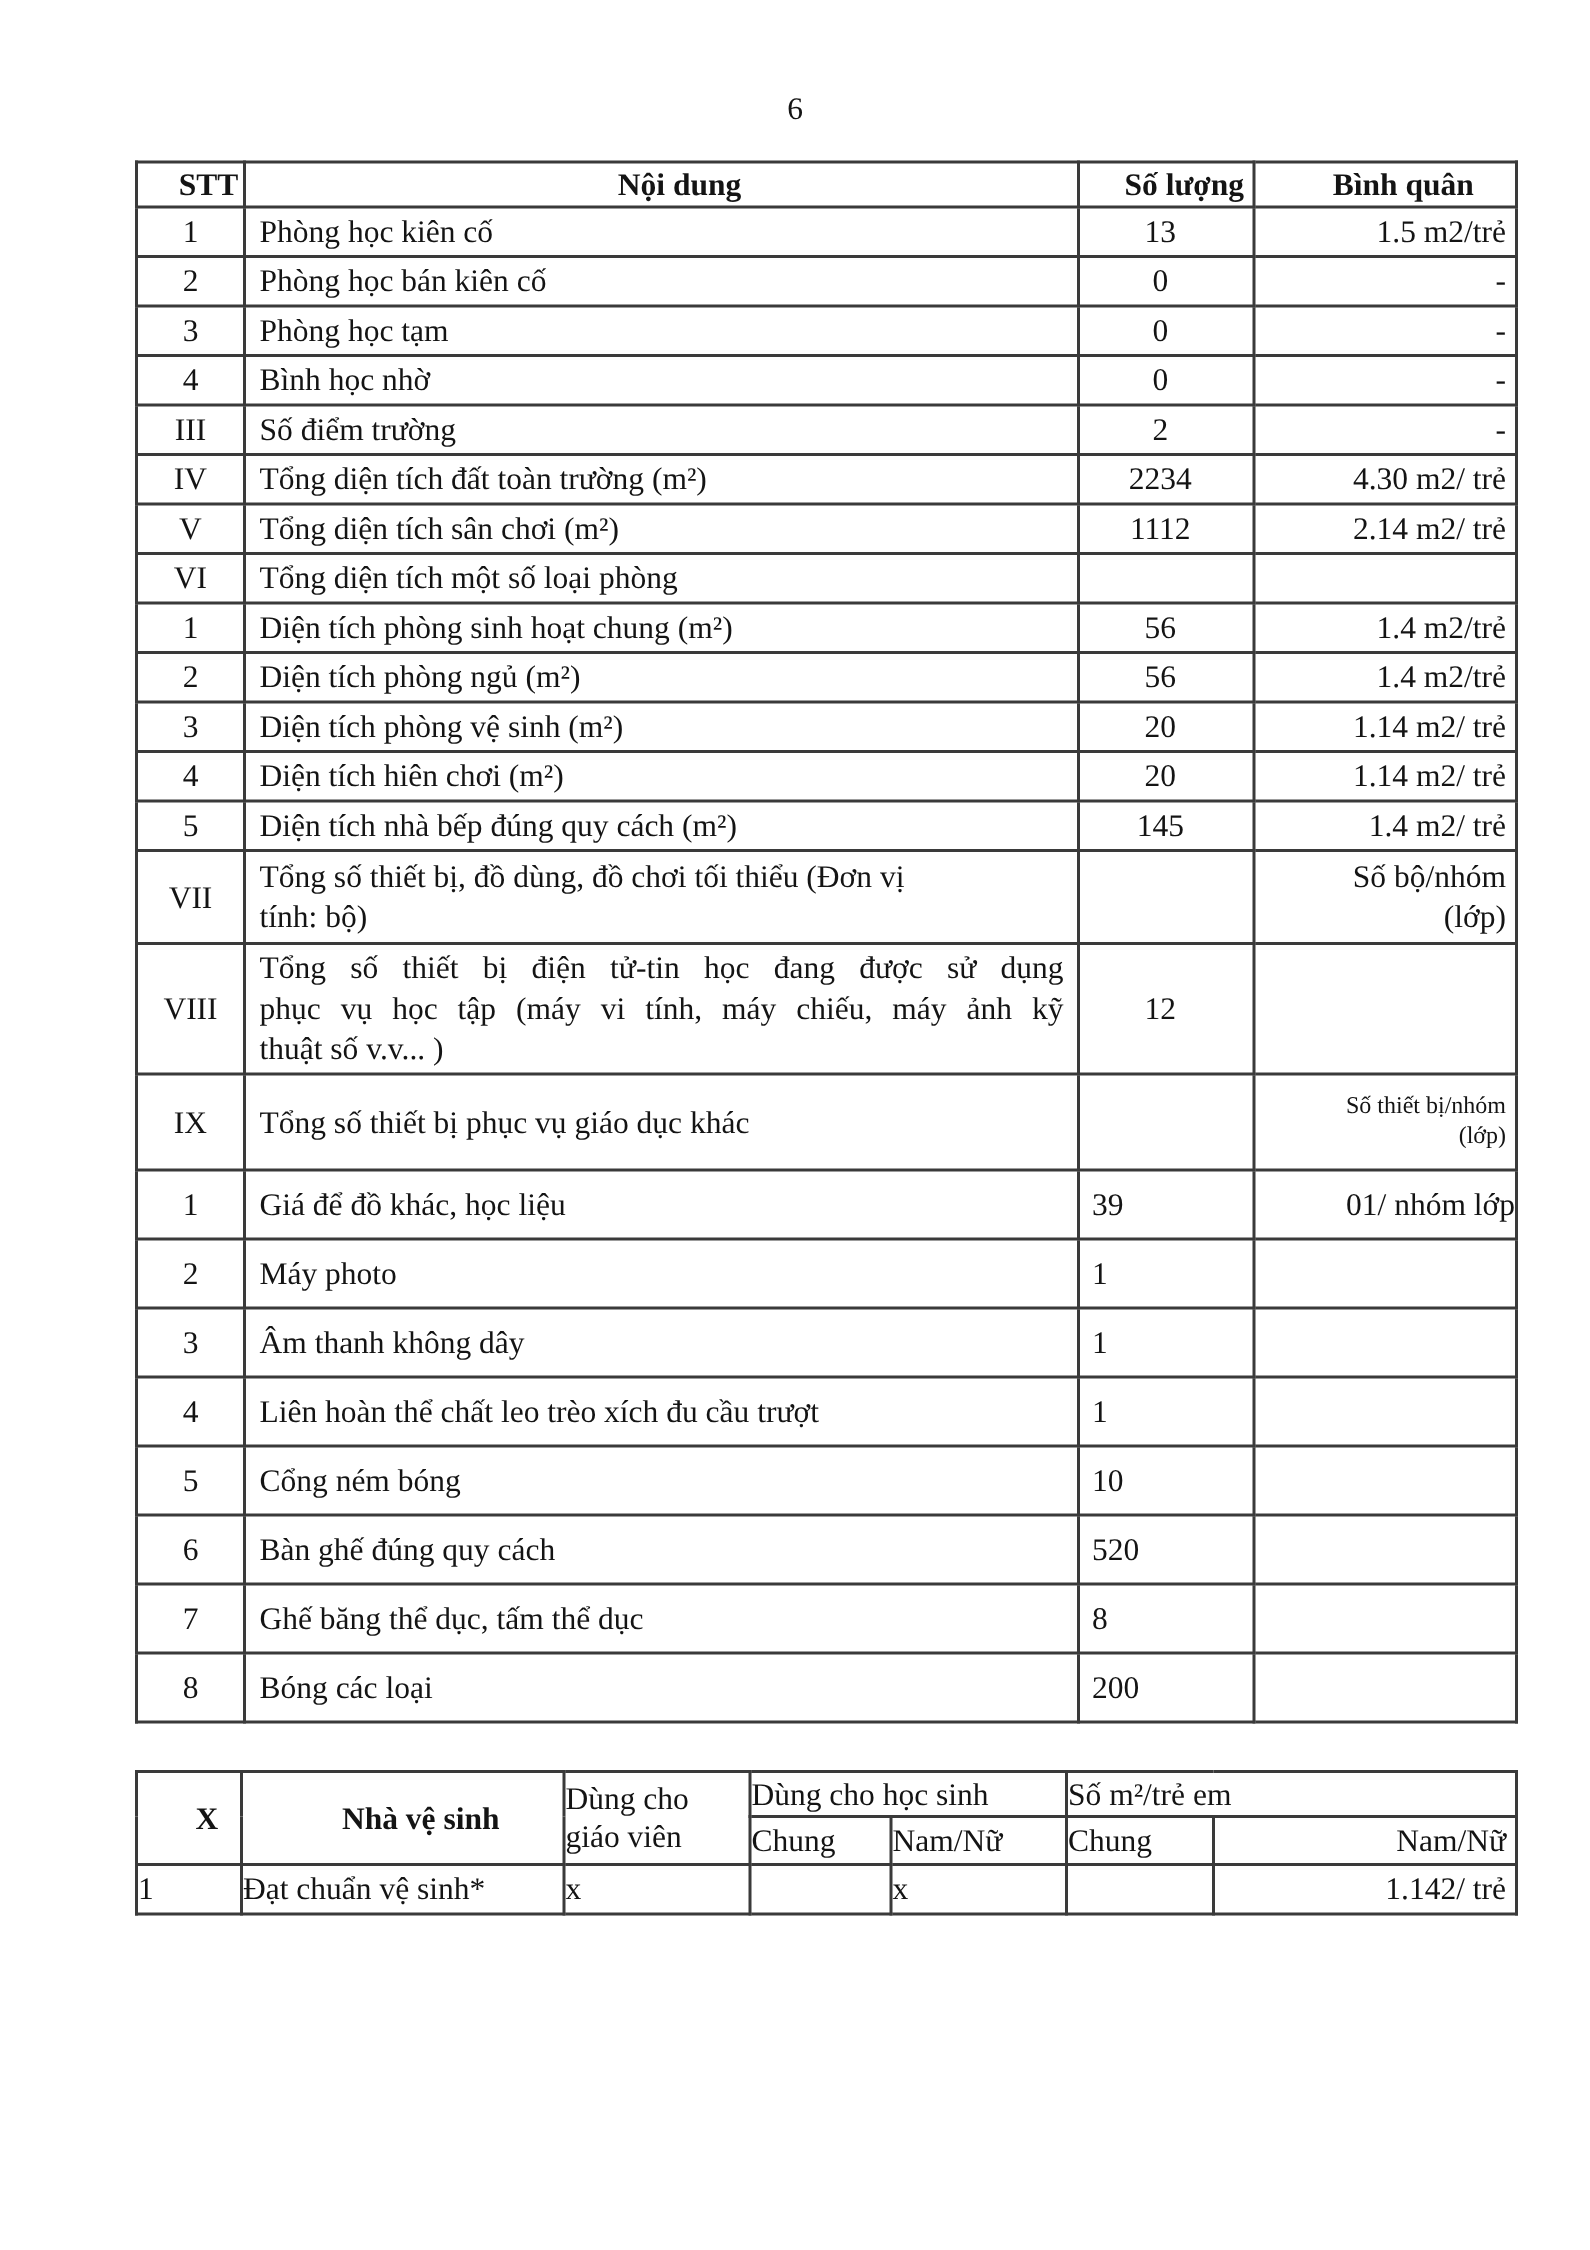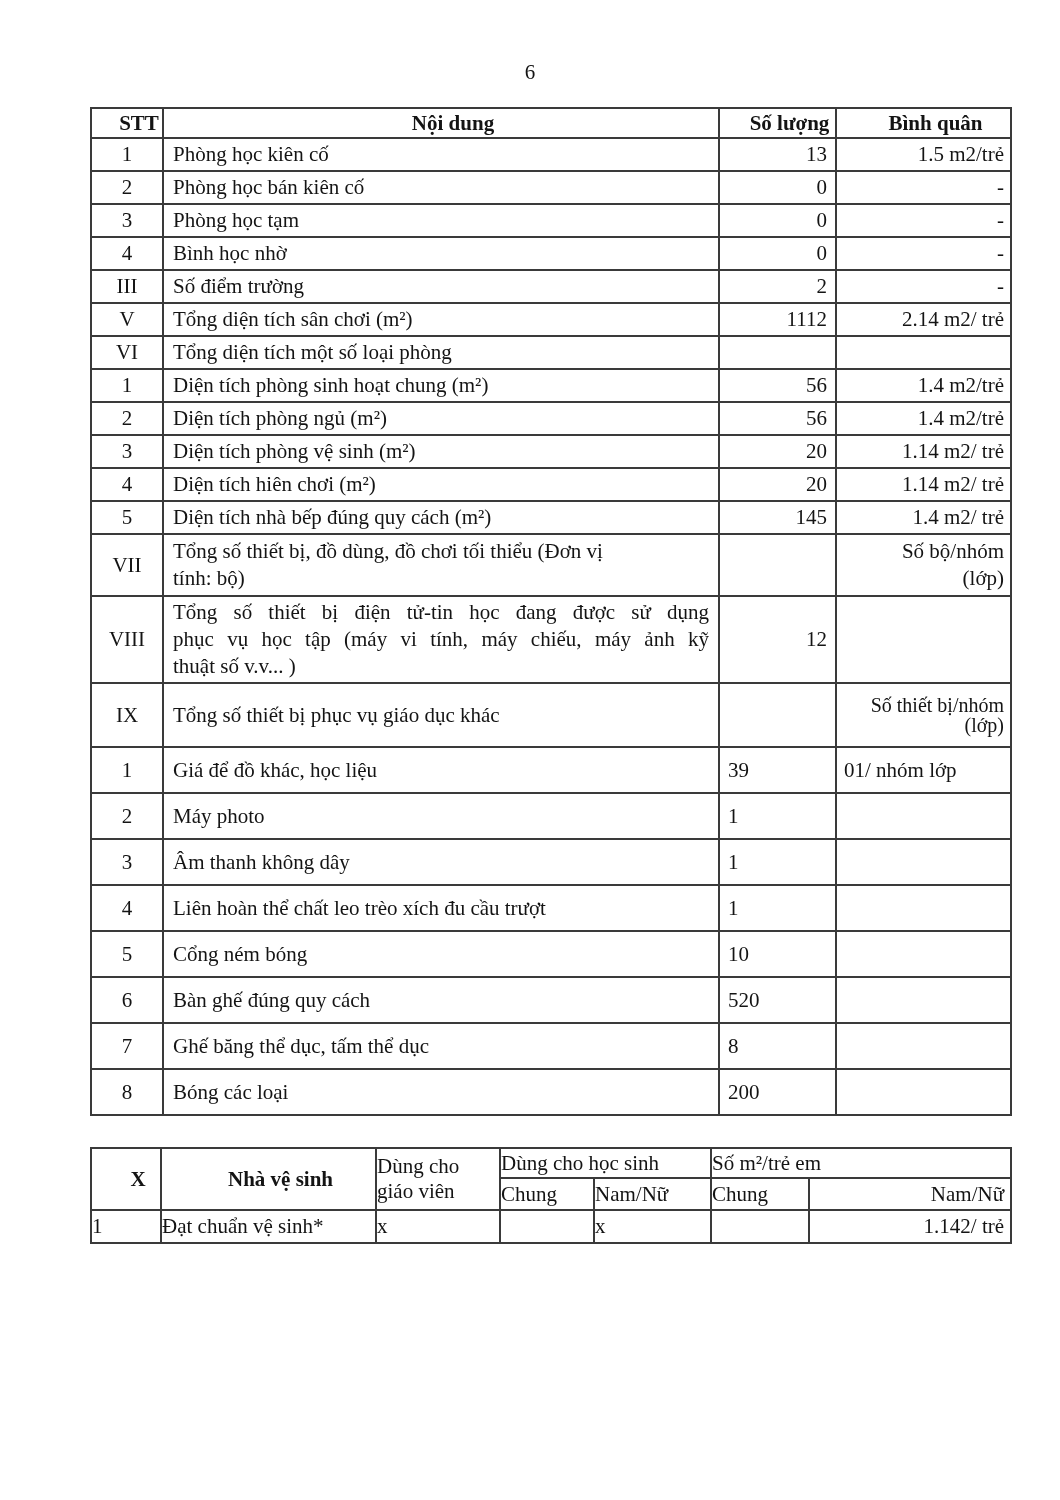--- a/index.html
+++ b/index.html
@@ -38,27 +38,27 @@
   th { font-weight: bold; text-align: center; padding-left: 24px; }
   .h30 { height: 30px; }
   .h32 { height: 32px; }
   .h33 { height: 33px; }
   .h46 { height: 46px; }
   .h52 { height: 64px; }
   .h62 { height: 62px; }
   .h86 { height: 86px; }
   .c-stt { text-align: center; }
   .c-content { text-align: left; padding: 2px 9px; line-height: 27px; margin-top: 19px; }
-  .c-qty-r { text-align: right; padding-right: 8px; }
+  .c-qty-r { text-align: center; padding-right: 8px; }
   .c-qty-l { text-align: left; padding-left: 8px; }
   .c-avg-r { text-align: right; padding-right: 6px; }
-  .c-avg-l { text-align: left; padding-left: 7px; }
+  .c-avg-l { text-align: right; padding-left: 7px; }
   .jl { text-align: justify; text-align-last: justify; }
   .lines div { line-height: 27px; }
-  .small-lines { font-size: 20px; line-height: 20px; padding-top: 2px; padding-bottom: 2px; text-align: right; }
+  .small-lines { font-size: 16px; line-height: 20px; padding-top: 2px; padding-bottom: 2px; text-align: right; }
   .small-lines div { line-height: 20px; }
   .t2-center { text-align: left; margin-top: 36px; }
   .t2-right { text-align: right; padding-right: 6px; }
 </style>
 </head>
 <body>
 
 <div class="page-number">6</div>
 
 <table id="facilities-table">
@@ -99,20 +99,26 @@
       <td class="c-stt">4</td>
       <td class="c-content">Bình học nhờ</td>
       <td class="c-qty-r">0</td>
       <td class="c-avg-r">-</td>
     </tr>
     <tr class="h33">
       <td class="c-stt">III</td>
       <td class="c-content">Số điểm trường</td>
       <td class="c-qty-r">2</td>
       <td class="c-avg-r">-</td>
+    </tr>
+    <tr class="h33">
+      <td class="c-stt">IV</td>
+      <td class="c-content">Tổng diện tích đất toàn trường (m²)</td>
+      <td class="c-qty-r">2234</td>
+      <td class="c-avg-r">4.30 m2/ trẻ</td>
     </tr>
     <tr class="h33">
       <td class="c-stt">V</td>
       <td class="c-content">Tổng diện tích sân chơi (m²)</td>
       <td class="c-qty-r">1112</td>
       <td class="c-avg-r">2.14 m2/ trẻ</td>
     </tr>
     <tr class="h33">
       <td class="c-stt">VI</td>
       <td class="c-content">Tổng diện tích một số loại phòng</td>

